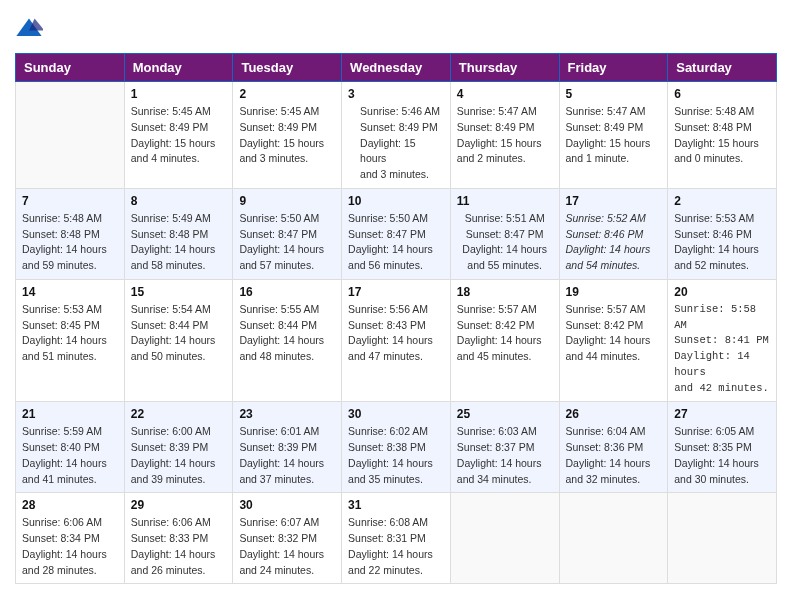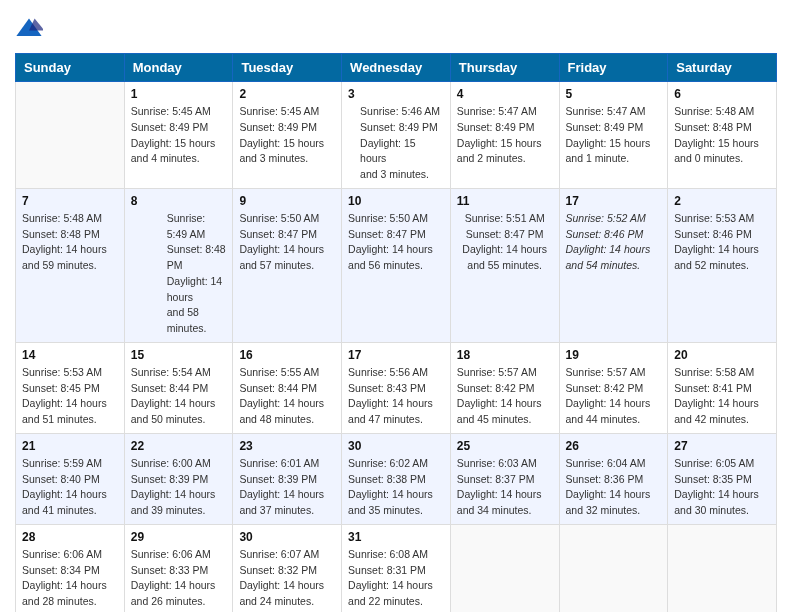--- a/index.html
+++ b/index.html
@@ -36,21 +36,21 @@
     .subtitle {
       font-size: 16px;
       color: #333;
     }
     .calendar {
       width: 100%;
       border-collapse: collapse;
       border: 1px solid #ccc;
     }
     .calendar th {
-      background: #0369a1;
+      background: #701a75;
       color: #fff;
       text-align: left;
       padding: 6px 8px;
       font-size: 13px;
       font-weight: bold;
       border: 1px solid #1565c0;
     }
     .calendar td {
       vertical-align: top;
       padding: 5px 6px;
@@ -161,21 +161,21 @@
       <tr class="row-stripe">
         <td>
           <div class="day-number">7</div>
           <div class="day-info" style="white-space: pre-line;">Sunrise: 5:48 AM
 Sunset: 8:48 PM
 Daylight: 14 hours
 and 59 minutes.</div>
         </td>
         <td>
           <div class="day-number">8</div>
-          <div class="day-info" style="white-space: pre-line; margin-left: 36px;">Sunrise: 5:49 AM
+          <div class="day-info" style="white-space: pre-line;">Sunrise: 5:49 AM
 Sunset: 8:48 PM
 Daylight: 14 hours
 and 58 minutes.</div>
         </td>
         <td>
           <div class="day-number">9</div>
           <div class="day-info" style="white-space: pre-line;">Sunrise: 5:50 AM
 Sunset: 8:47 PM
 Daylight: 14 hours
 and 57 minutes.</div>
@@ -247,21 +247,21 @@
         </td>
         <td>
           <div class="day-number">19</div>
           <div class="day-info" style="white-space: pre-line;">Sunrise: 5:57 AM
 Sunset: 8:42 PM
 Daylight: 14 hours
 and 44 minutes.</div>
         </td>
         <td>
           <div class="day-number">20</div>
-          <div class="day-info" style="white-space: pre-line;">Sunrise: 5:58 AM
+          <div class="day-info" style="white-space: pre-line; font-family: Liberation Mono, monospace;">Sunrise: 5:58 AM
 Sunset: 8:41 PM
 Daylight: 14 hours
 and 42 minutes.</div>
         </td>
       </tr>
       <tr class="row-stripe">
         <td>
           <div class="day-number">21</div>
           <div class="day-info" style="white-space: pre-line;">Sunrise: 5:59 AM
 Sunset: 8:40 PM

